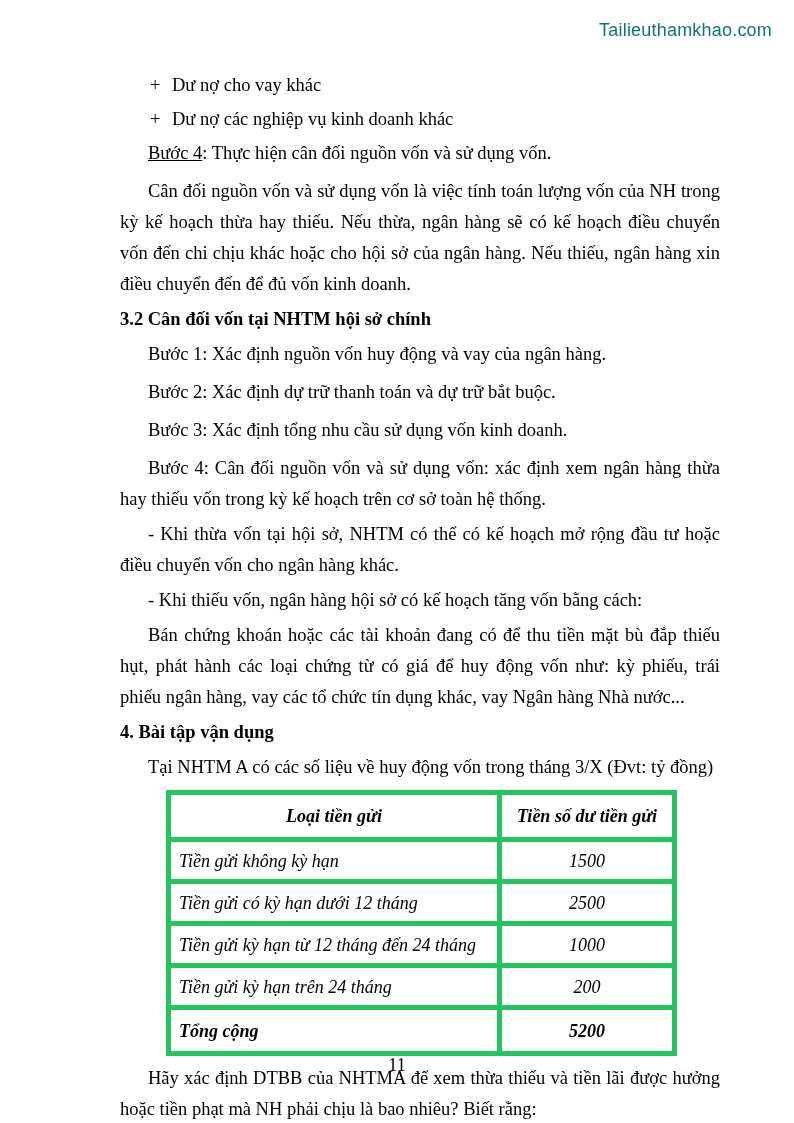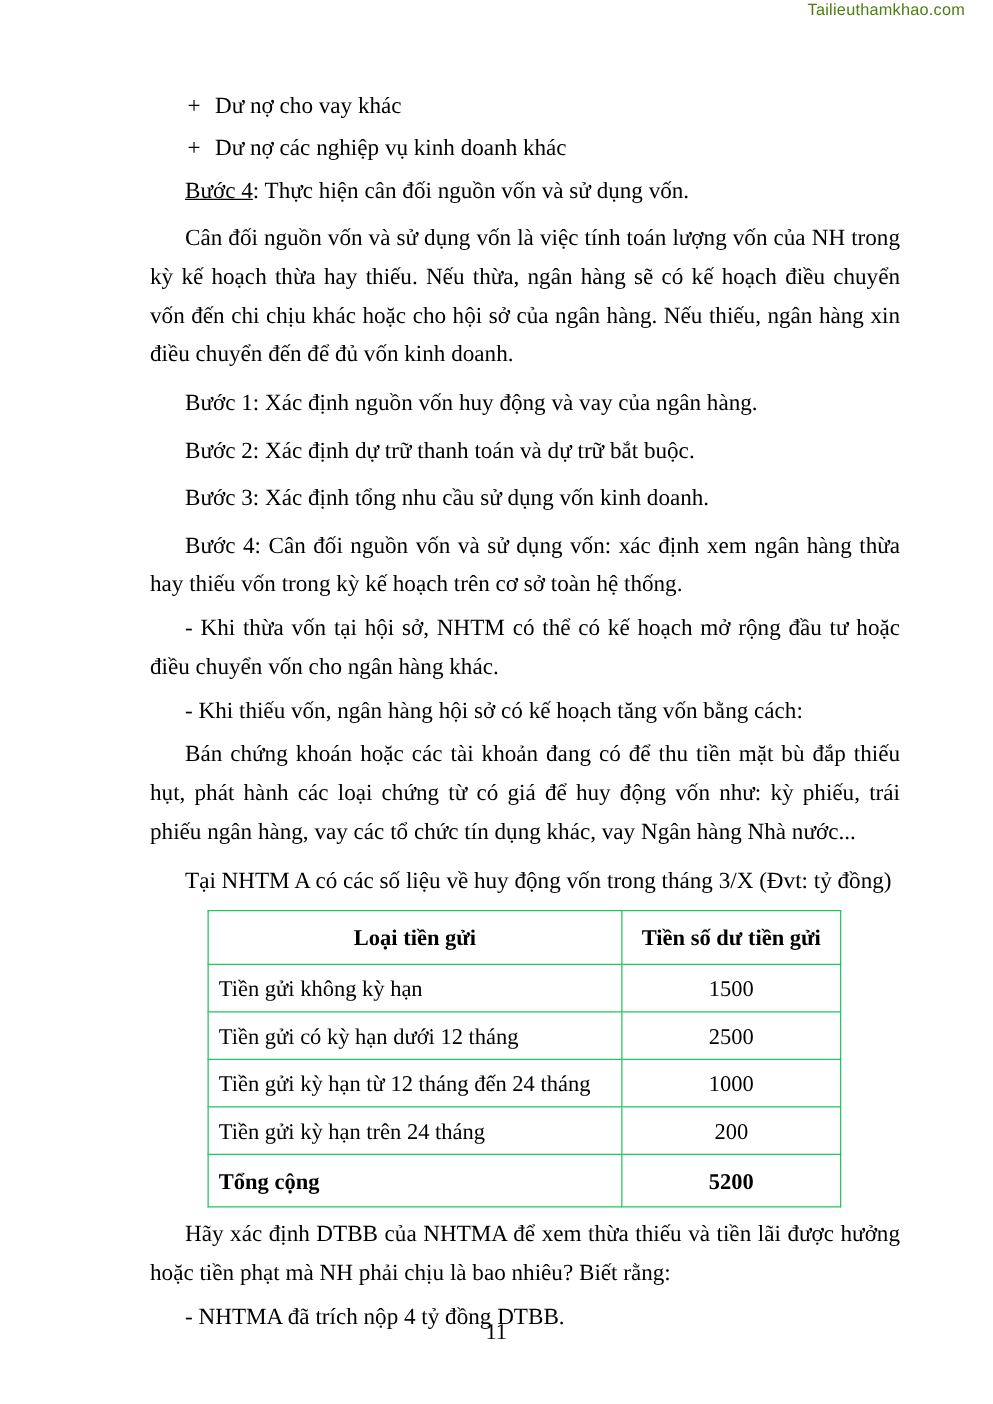--- a/index.html
+++ b/index.html
@@ -11,25 +11,25 @@
     position: relative;
     width: 794px;
     height: 1123px;
     background: #ffffff;
     overflow: hidden;
     font-family: "Liberation Serif", "DejaVu Serif", serif;
     color: #000000;
   }
   .watermark {
     position: absolute;
-    top: 0;
+    top: 20px;
     right: 22px;
     font-family: "Liberation Sans", "DejaVu Sans", sans-serif;
-    font-size: 13px;
-    color: #4d7c0f;
+    font-size: 18px;
+    color: #0f766e;
     letter-spacing: 0.2px;
     user-select: none;
   }
   .content {
     position: absolute;
     left: 120px;
     top: 70px;
     width: 600px;
   }
   p {
@@ -67,25 +67,26 @@
   u.step-underline {
     text-decoration: underline;
   }
   table.deposit {
     border-collapse: collapse;
     width: 506px;
     margin: 7px 0 0 46px;
     table-layout: fixed;
   }
   table.deposit td, table.deposit th {
-    border: 1px solid #22c55e;
+    border: 5px solid #22c55e;
     font-size: 18px;
     line-height: 24px;
     padding: 5px 8px;
     vertical-align: middle;
+    font-style: italic;
   }
   table.deposit col.c1 { width: 331px; }
   table.deposit col.c2 { width: 175px; }
   th.hdr {
     font-weight: bold;
     text-align: center;
     height: 32px;
   }
   td.label { text-align: left; height: 27px; }
   td.value { text-align: center; height: 27px; }
@@ -120,20 +121,21 @@
     <p class="step-line">
       <u class="step-underline">Bước 4</u><span>: Thực hiện cân đối nguồn vốn và sử dụng vốn.</span>
     </p>
 
     <div class="gap-sm"></div>
 
     <p class="just indent">Cân đối nguồn vốn và sử dụng vốn là việc tính toán lượng vốn của NH trong kỳ kế hoạch thừa hay thiếu. Nếu thừa, ngân hàng sẽ có kế hoạch điều chuyển vốn đến chi chịu khác hoặc cho hội sở của ngân hàng. Nếu thiếu, ngân hàng xin điều chuyển đến để đủ vốn kinh doanh.</p>
 
     <div class="gap-sm"></div>
 
+    <h2 class="sec">3.2 Cân đối vốn tại NHTM hội sở chính</h2>
 
     <div class="gap-sm"></div>
 
     <p class="step-line">Bước 1:  Xác định nguồn vốn huy động và vay của ngân hàng.</p>
     <div class="gap-sm"></div>
     <p class="step-line">Bước 2: Xác định dự trữ thanh toán và dự trữ bắt buộc.</p>
     <div class="gap-sm"></div>
     <p class="step-line">Bước 3:  Xác định tổng nhu cầu sử dụng vốn kinh doanh.</p>
     <div class="gap-sm"></div>
     <p class="just indent">Bước 4: Cân đối nguồn vốn và sử dụng vốn: xác định xem ngân hàng thừa hay thiếu vốn trong kỳ kế hoạch trên cơ sở toàn hệ thống.</p>
@@ -145,20 +147,21 @@
     <div class="gap-sm"></div>
 
     <p class="just indent">- Khi thiếu vốn, ngân hàng hội sở có kế hoạch tăng vốn bằng cách:</p>
 
     <div class="gap-sm"></div>
 
     <p class="just indent">Bán chứng khoán hoặc các tài khoản đang có để thu tiền mặt bù đắp thiếu hụt, phát hành các loại chứng từ có giá để huy động vốn như: kỳ phiếu, trái phiếu ngân hàng, vay các tổ chức tín dụng khác, vay Ngân hàng Nhà nước...</p>
 
     <div class="gap-sm"></div>
 
+    <h2 class="sec">4. Bài tập vận dụng</h2>
 
     <div class="gap-sm"></div>
 
     <p class="just indent">Tại NHTM A có các số liệu về huy động vốn trong tháng 3/X (Đvt: tỷ đồng)</p>
 
     <table class="deposit">
       <colgroup>
           <col class="c1">
           <col class="c2">
         </colgroup>

